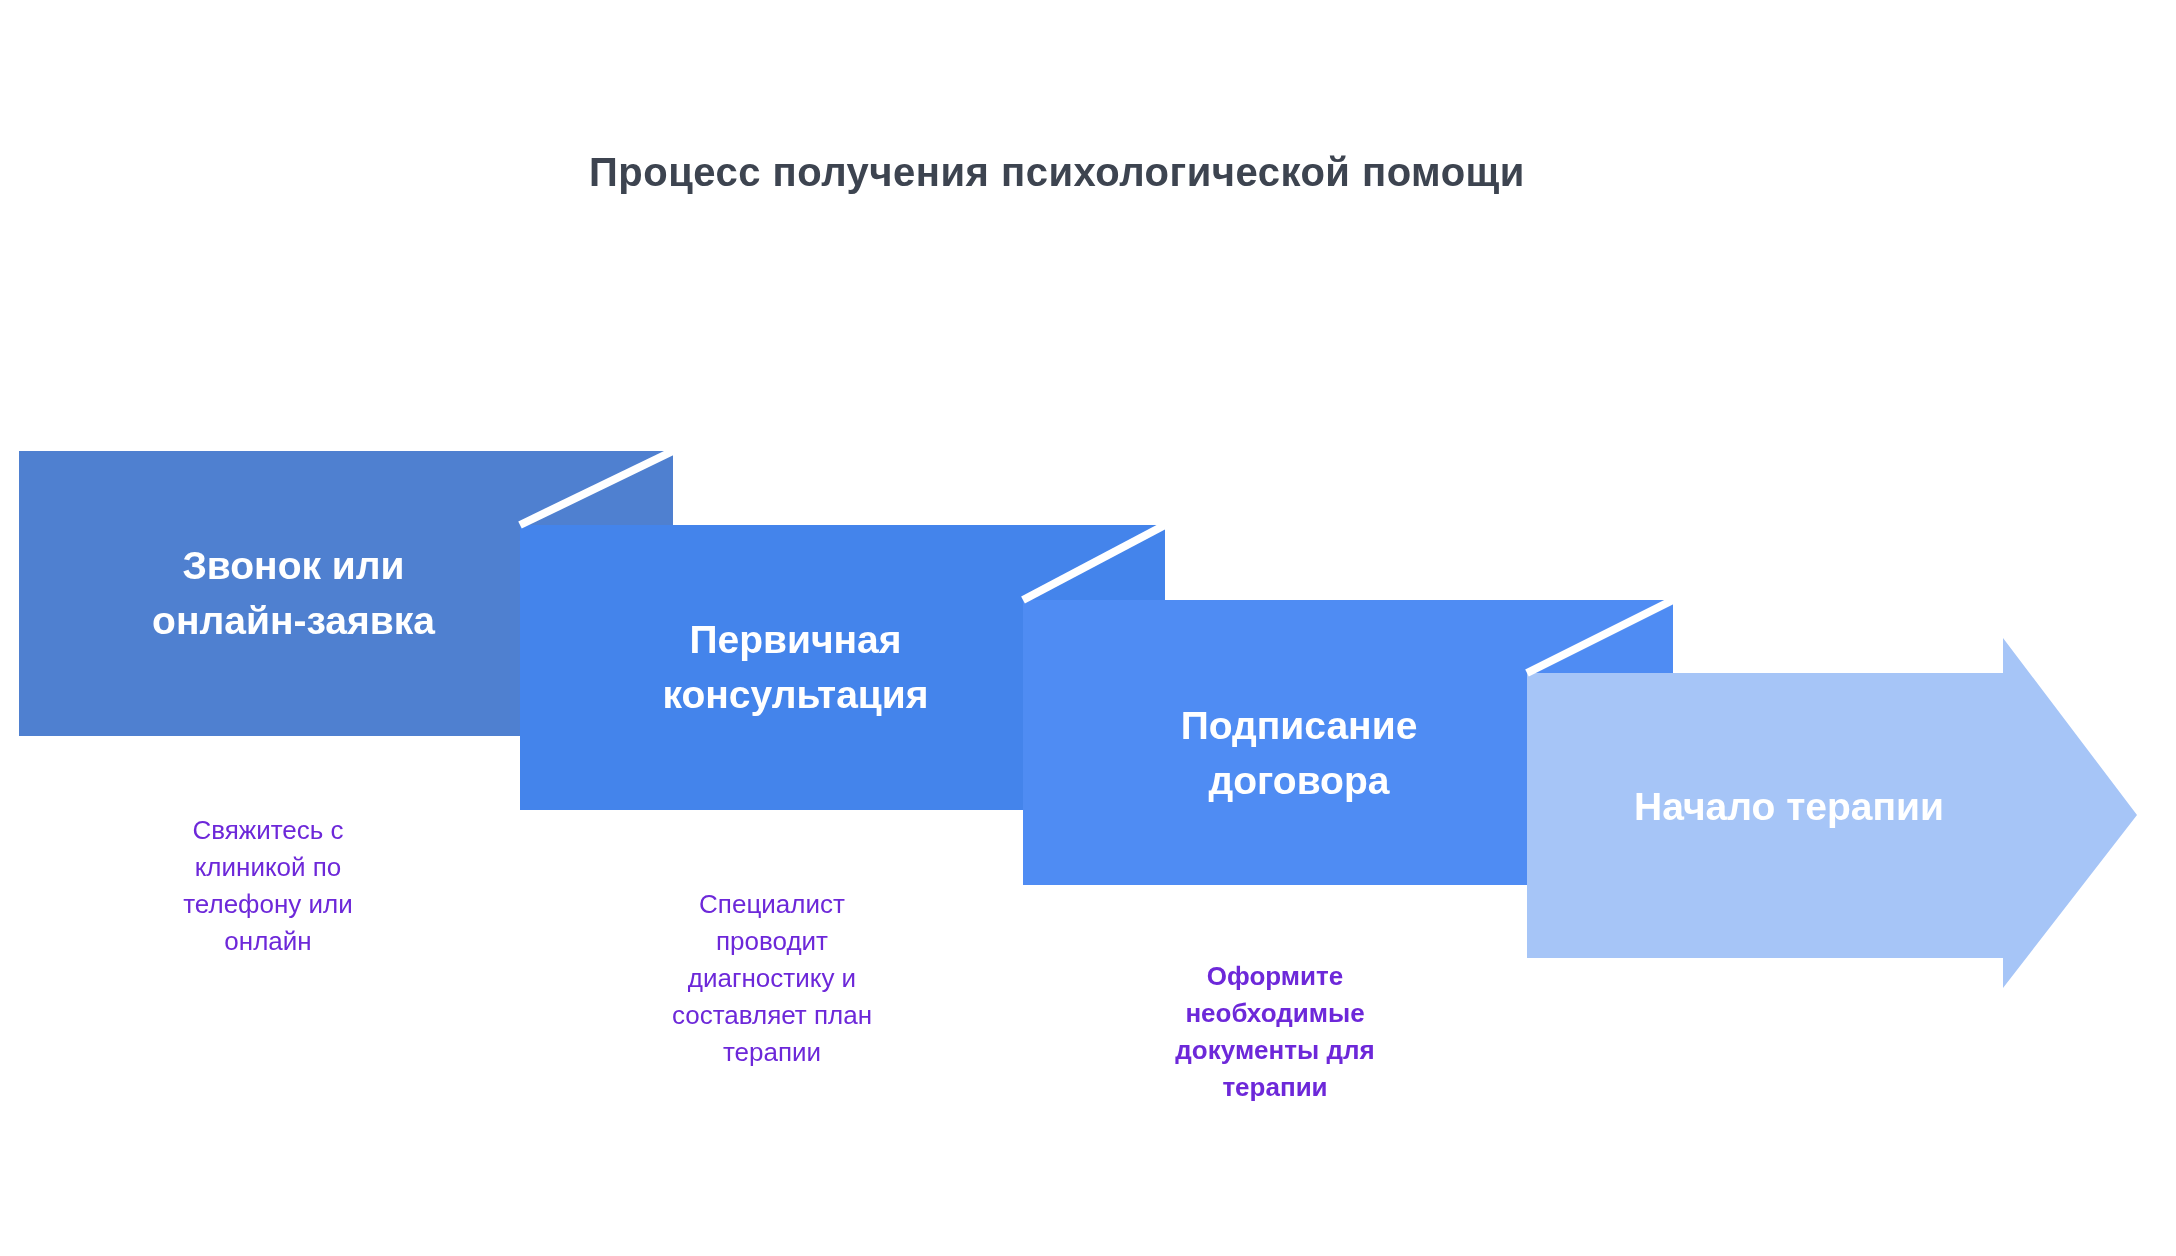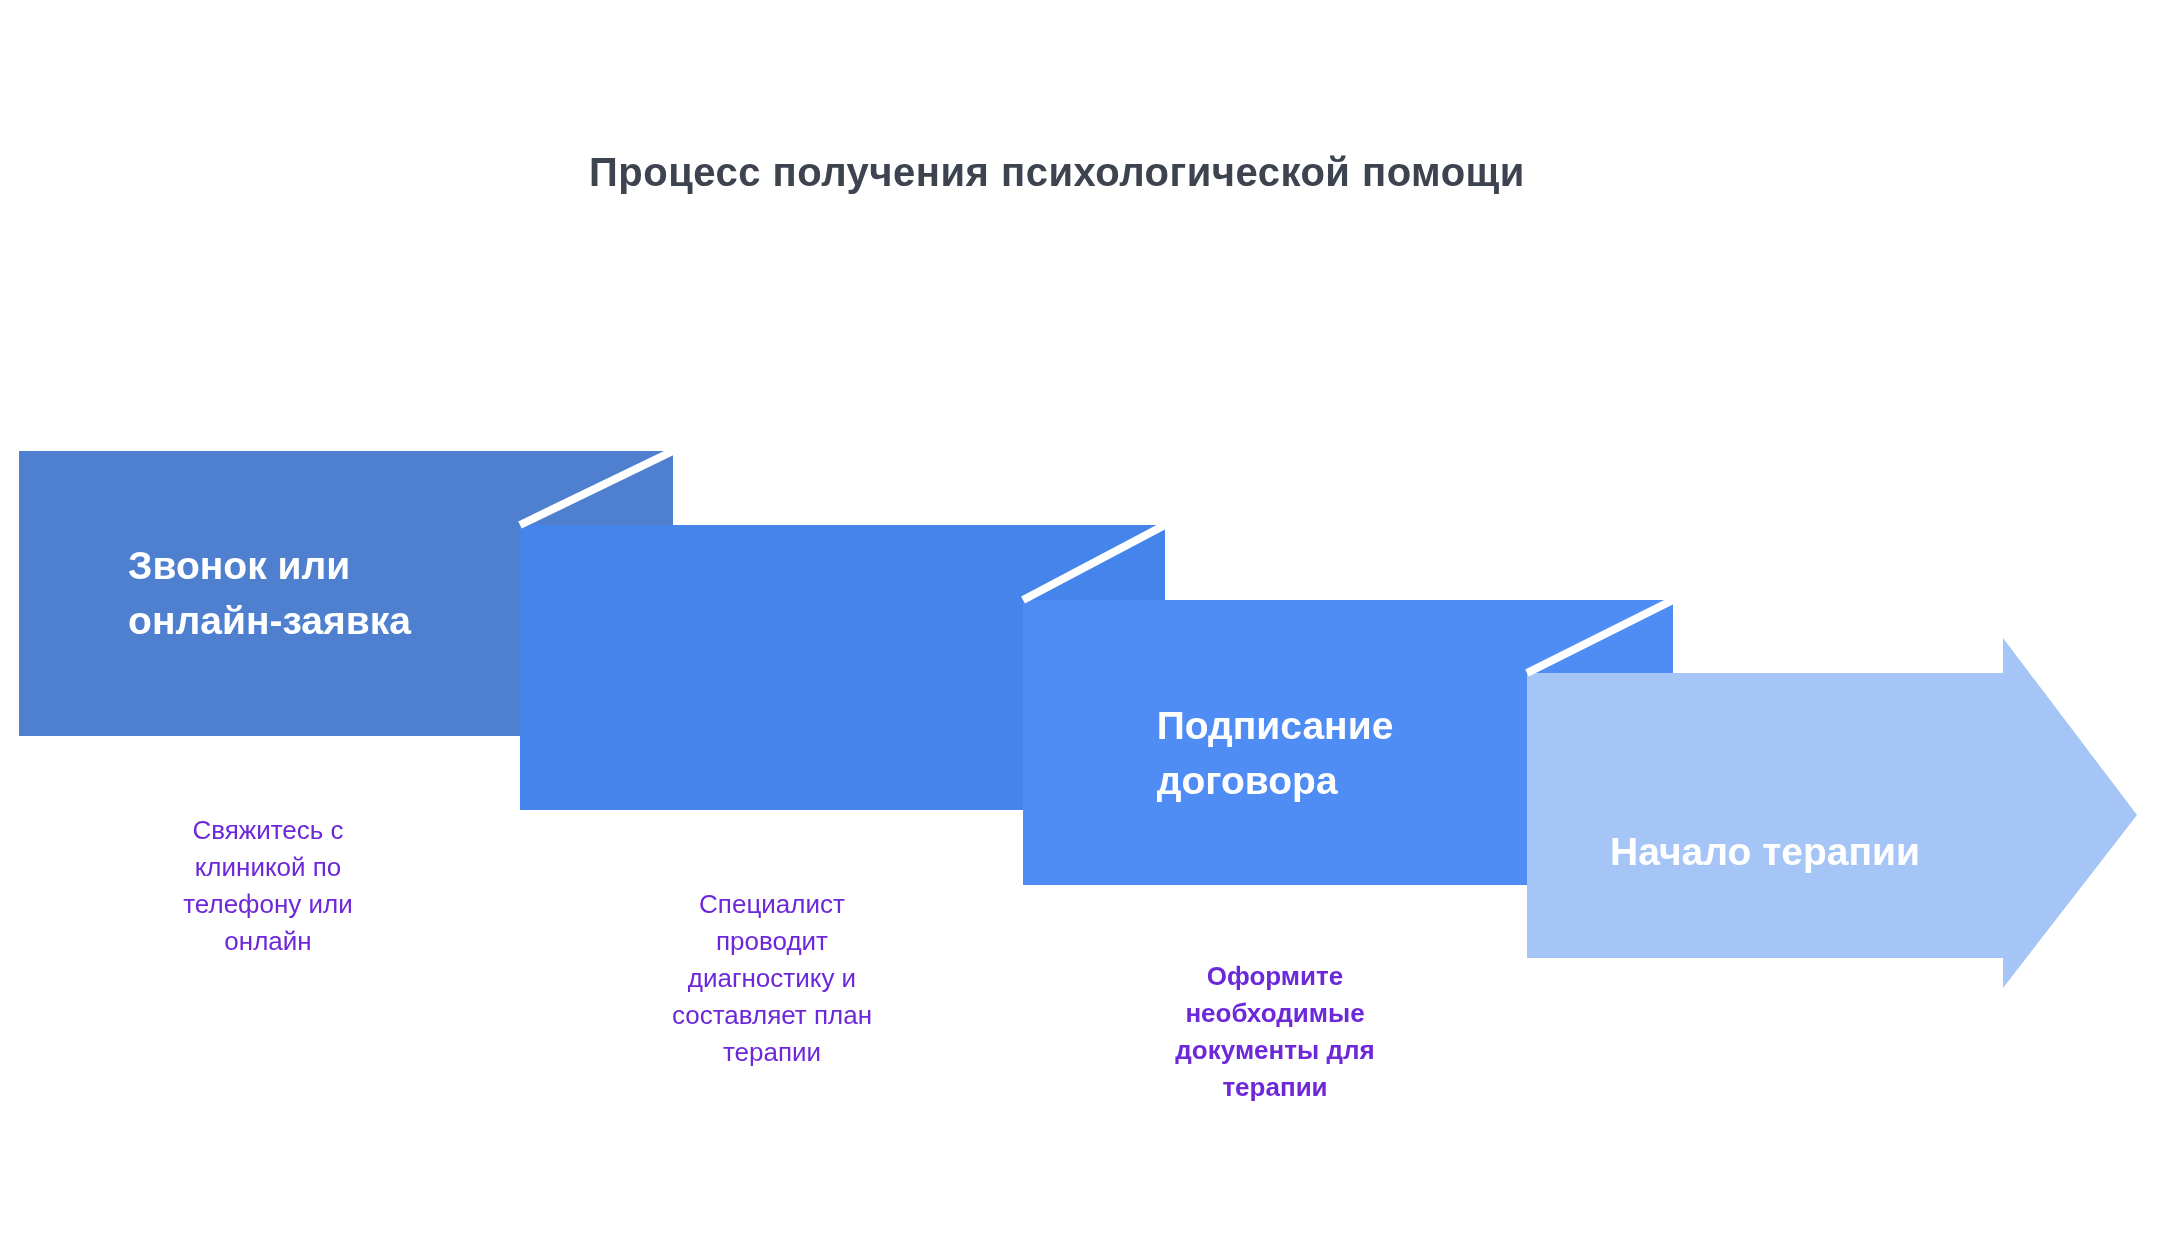--- a/index.html
+++ b/index.html
@@ -34,32 +34,33 @@
     font-weight: bold;
     color: #3d4450;
     letter-spacing: 0.5px;
     white-space: pre-line;
   }
   .step-label {
     position: absolute;
     display: flex;
     align-items: center;
     justify-content: center;
-    text-align: left;
+    text-align: center;
     color: #ffffff;
     font-size: 39px;
     font-weight: bold;
     line-height: 1.4;
     white-space: pre-line;
     pointer-events: none;
+    padding-left: 24px;
   }
   .l1 { left: 19px;   top: 451px; width: 501px; height: 285px; }
   .l2 { left: 520px;  top: 525px; width: 503px; height: 285px; }
   .l3 { left: 1023px; top: 600px; width: 504px; height: 307px; }
-  .l4 { left: 1527px; top: 692px; width: 476px; height: 321px; }
+  .l4 { left: 1527px; top: 647px; width: 476px; height: 321px; }
   .step-desc {
     position: absolute;
     text-align: center;
     color: #6d28d9;
     font-size: 26px;
     line-height: 1.42;
     white-space: pre-line;
   }
   .d1 { left: 68px;   top: 812px;  width: 400px; }
   .d2 { left: 572px;  top: 886px;  width: 400px; }
@@ -83,20 +84,22 @@
 
     <polygon points="1527,673 2003,673 2003,638 2137,815 2003,988 2003,958 1527,958" fill="#a6c5f7"></polygon>
 
     <line x1="673" y1="451" x2="520" y2="525" stroke-width="8" stroke="#ffffff"></line>
     <line x1="1165" y1="525" x2="1023" y2="600" stroke-width="8" stroke="#ffffff"></line>
     <line x1="1673" y1="600" x2="1527" y2="673" stroke-width="8" stroke="#ffffff"></line>
   </svg>
 
   <div class="step-label l1">Звонок или
 онлайн-заявка</div>
+  <div class="step-label l2">Первичная
+консультация</div>
   <div class="step-label l3">Подписание
 договора</div>
   <div class="step-label l4">Начало терапии</div>
 
   <div class="step-desc d1">Свяжитесь с
 клиникой по
 телефону или
 онлайн</div>
   <div class="step-desc d2">Специалист
 проводит

